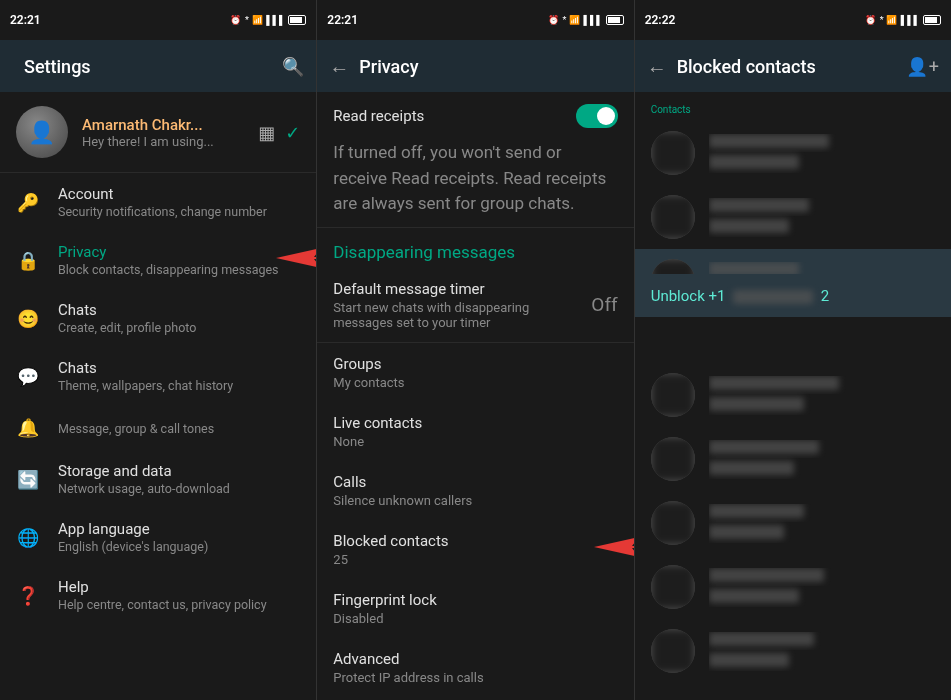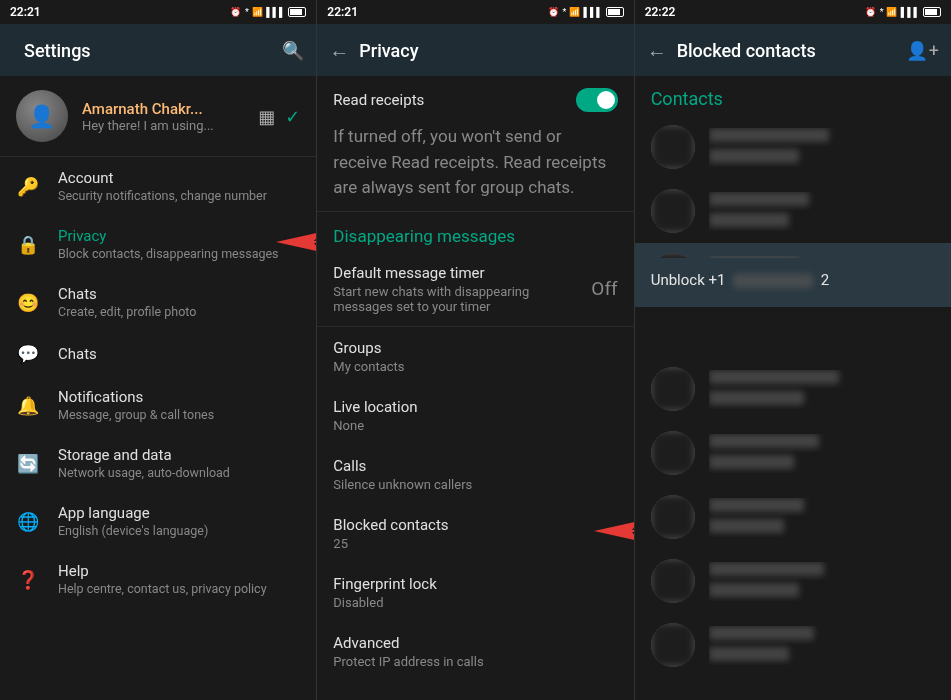--- a/index.html
+++ b/index.html
@@ -22,21 +22,21 @@
       overflow: hidden;
     }
 
     
     .status-bar {
       background: #1a1a1a;
       display: flex;
       align-items: center;
       justify-content: space-between;
       padding: 4px 10px;
-      height: 24px;
+      height: 40px;
     }
     .status-bar .time {
       color: #fff;
       font-size: 12px;
       font-weight: 600;
     }
     .status-bar .icons {
       display: flex;
       align-items: center;
       gap: 3px;
@@ -236,21 +236,21 @@
       background: #fff;
       border-radius: 50%;
     }
 
     
     .panel3 {
       border-right: none;
     }
     .contacts-label {
       color: #00a884;
-      font-size: 18px;
+      font-size: 10px;
       padding: 12px 16px 6px;
     }
     .contact-item {
       display: flex;
       align-items: center;
       padding: 10px 16px;
       gap: 14px;
       cursor: pointer;
       position: relative;
     }
@@ -294,21 +294,21 @@
     .unblock-popup {
       position: absolute;
       left: 0;
       right: 0;
       background: #2a3942;
       padding: 12px 16px;
       z-index: 10;
       top: 182px;
     }
     .unblock-text {
-      color: #e5e5e5;
+      color: #5eead4;
       font-size: 15px;
       margin-top: 23px;
     }
     .unblock-number {
       display: inline-block;
       background: #555;
       border-radius: 3px;
       height: 14px;
       width: 80px;
       filter: blur(3px);
@@ -376,26 +376,26 @@
       <div class="s-icon">😊</div>
       <div class="s-text">
         <div class="s-title">Chats</div>
         <div class="s-subtitle">Create, edit, profile photo</div>
       </div>
     </div>
     <div class="settings-item">
       <div class="s-icon">💬</div>
       <div class="s-text">
         <div class="s-title">Chats</div>
+        <div class="s-subtitle">Theme, wallpapers, chat history</div>
       </div>
     </div>
     <div class="settings-item">
       <div class="s-icon">🔔</div>
       <div class="s-text">
-        <div class="s-title">Notifications</div>
         <div class="s-subtitle">Message, group &amp; call tones</div>
       </div>
     </div>
     <div class="settings-item">
       <div class="s-icon">🔄</div>
       <div class="s-text">
         <div class="s-title">Storage and data</div>
         <div class="s-subtitle">Network usage, auto-download</div>
       </div>
     </div>
@@ -454,21 +454,21 @@
 
     <div class="privacy-item">
       <div class="p-left">
         <div class="p-title">Groups</div>
         <div class="p-subtitle">My contacts</div>
       </div>
     </div>
 
     <div class="privacy-item">
       <div class="p-left">
-        <div class="p-title">Live location</div>
+        <div class="p-title">Live contacts</div>
         <div class="p-subtitle">None</div>
       </div>
     </div>
 
     <div class="privacy-item">
       <div class="p-left">
         <div class="p-title">Calls</div>
         <div class="p-subtitle">Silence unknown callers</div>
       </div>
     </div>

